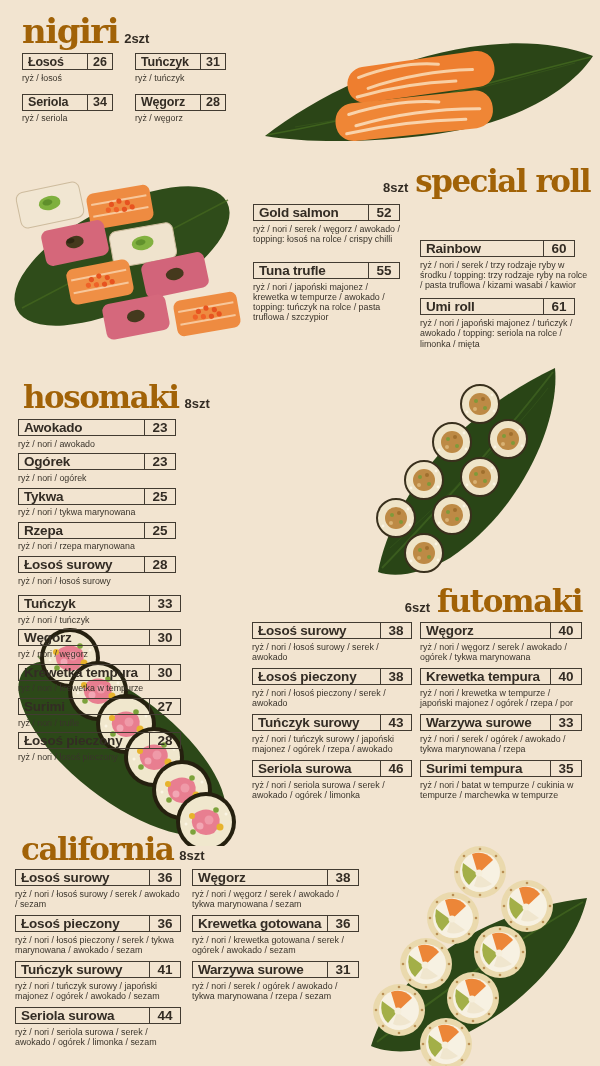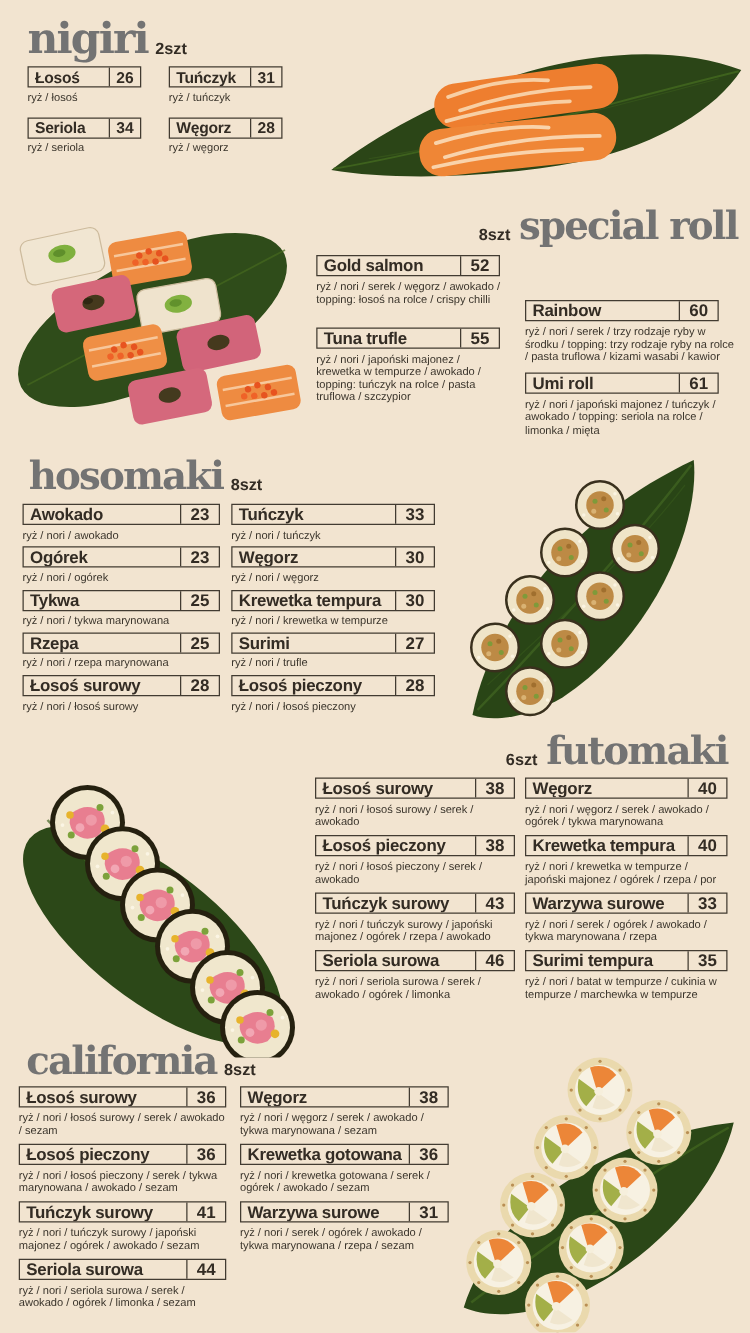--- a/index.html
+++ b/index.html
@@ -3,21 +3,21 @@
 <meta charset="utf-8">
 <style>
   html,body{margin:0;padding:0;}
   body{
     width:600px;height:1066px;position:relative;overflow:hidden;
     background:#f2e4d0;color:#332c24;
     font-family:"Liberation Sans",sans-serif;
   }
   .sec{position:absolute;}
   .ttl-row{display:flex;align-items:flex-end;margin-bottom:5px;}
-  .ttl{font-family:"DejaVu Serif",serif;font-weight:bold;font-size:31px;line-height:1;letter-spacing:-1.5px;margin:0;color:#737373;}
+  .ttl{font-family:"DejaVu Serif",serif;font-weight:bold;font-size:31px;line-height:1;letter-spacing:-1.5px;margin:0;color:#a16207;}
   .cnt{font-size:13px;font-weight:bold;margin:0 0 2px 6px;}
   .ttl-row.rev{justify-content:flex-end;}
   .ttl-row.rev .cnt{margin:0 7px 2px 0;}
   .cols{display:flex;}
   .col{display:flex;flex-direction:column;}
   .box{display:flex;align-items:stretch;border:1.5px solid #423b31;height:15px;background:transparent;}
   .nm{flex:1;display:flex;align-items:center;padding:0 5px;font-weight:bold;font-size:13.5px;white-space:nowrap;overflow:hidden;letter-spacing:-0.2px;}
   .pr{width:30px;border-left:1.5px solid #423b31;display:flex;align-items:center;justify-content:center;font-weight:bold;font-size:13.5px;}
   .ds{font-size:8.9px;line-height:1.16;margin-top:2.5px;color:#3a342b;}
 
@@ -34,22 +34,22 @@
   #sec-special .ttl-row{margin-bottom:7px;}
   #sec-special .cols{gap:17px;}
   #sec-special .col{width:150px;gap:8px;}
   #sec-special .col:nth-child(2){width:170px;margin-top:36px;}
   #sec-special .col:first-child .box{width:145px;}
   #sec-special .col:nth-child(2) .box{width:153px;}
   #sec-special .item{min-height:50px;}
 
   
   #sec-hosomaki{left:18px;top:366px;width:340px;}
-  #sec-hosomaki .ttl-row{padding-left:5px;margin-bottom:6px;}
-  #sec-hosomaki .cols{gap:9px;}
+  #sec-hosomaki .ttl-row{padding-left:5px;margin-bottom:6px;margin-top:16px;}
+  #sec-hosomaki .cols{gap:9px;flex-direction:column;}
   #sec-hosomaki .col{width:158px;gap:4.5px;}
   #sec-hosomaki .col:nth-child(2){width:163px;}
 
   
   #sec-futomaki{left:252px;top:586px;width:330px;}
   #sec-futomaki .ttl-row{margin-bottom:5px;}
   #sec-futomaki .cols{gap:8px;}
   #sec-futomaki .col{width:160px;gap:6px;}
   #sec-futomaki .col:nth-child(2){width:162px;}
   #sec-futomaki .item{min-height:40px;}

